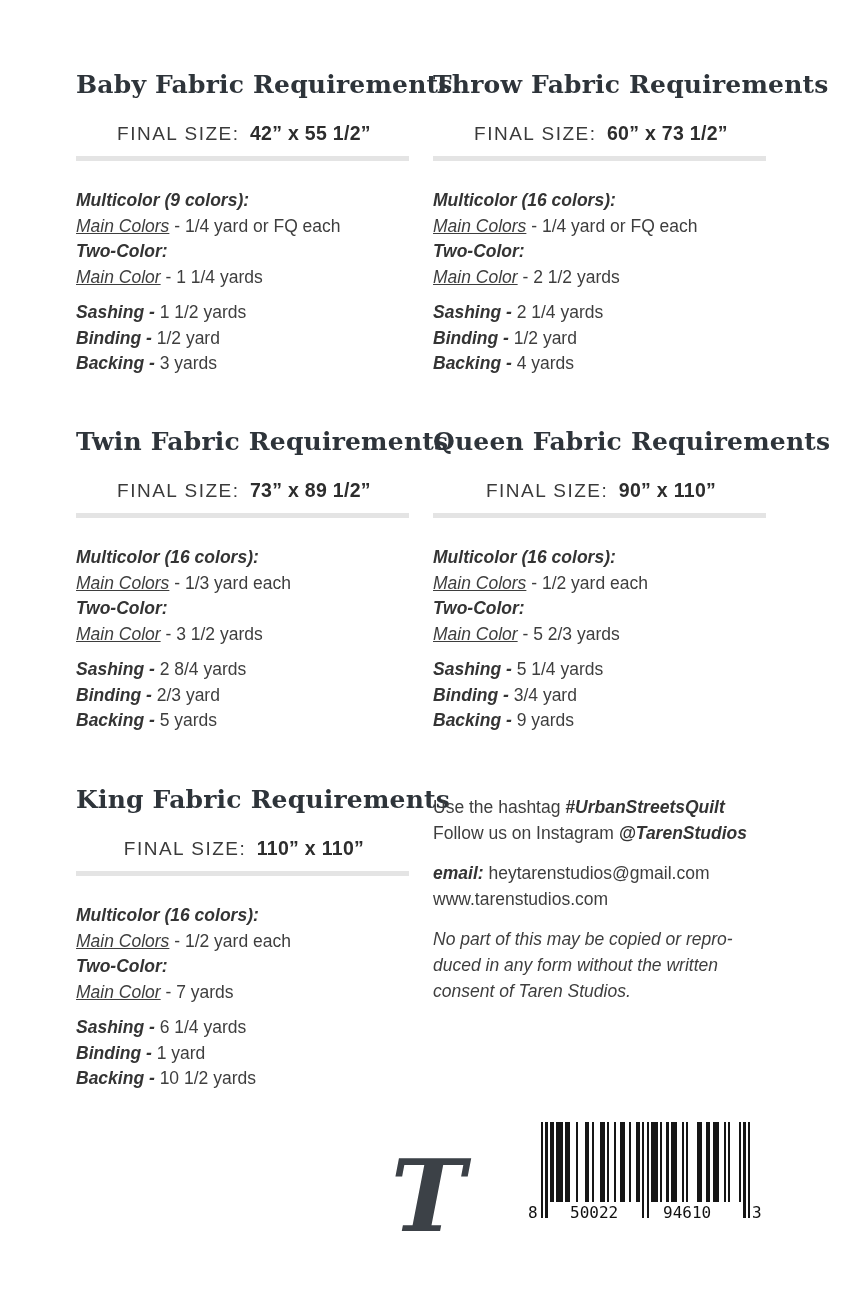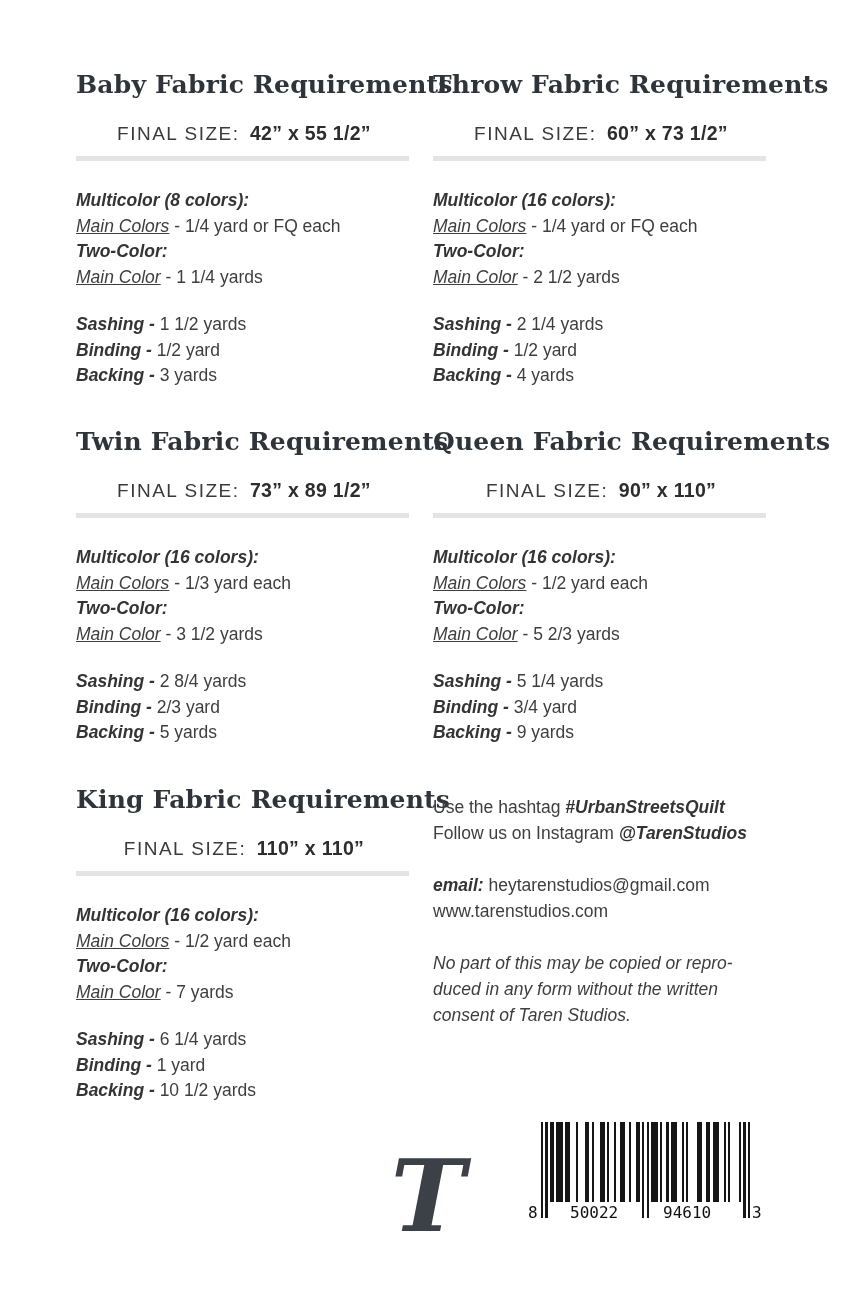--- a/index.html
+++ b/index.html
@@ -21,25 +21,25 @@
   }
   .final-size{margin-top:21px;height:25px;line-height:25px;white-space:nowrap;text-align:center;}
   .fs-label{font-size:19px;letter-spacing:1.5px;color:#3a3a3a;}
   .fs-value{font-size:19.5px;font-weight:700;letter-spacing:0.3px;color:#2d2d2d;margin-left:6px;}
   .divider{margin-top:10px;width:333px;height:5px;background:#e4e4e4;}
 
   .lines{margin-top:27px;font-size:17.5px;line-height:25.7px;color:#3e3e3e;}
   .line{white-space:nowrap;}
   .bi{font-weight:700;font-style:italic;color:#343434;}
   .i{font-style:italic;text-decoration:underline;}
-  .gap-before{margin-top:21px;}
+  .gap-before{margin-top:9px;}
 
   .contact{position:absolute;left:433px;top:794px;width:336px;font-size:17.5px;line-height:26px;color:#3e3e3e;}
   .contact .line{white-space:nowrap;}
-  .block-gap{margin-top:26px;}
+  .block-gap{margin-top:14px;}
   .notice{font-style:italic;}
 
   .logo-t{
     position:absolute;left:383px;top:1146px;width:90px;height:100px;
     font-family:"DejaVu Serif", serif;font-style:italic;font-weight:700;
     font-size:100px;line-height:100px;color:#3c4147;text-align:center;
   }
   .barcode{position:absolute;left:528px;top:1122px;width:244px;height:100px;}
   .barcode svg{position:absolute;left:13px;top:0;}
   .bc-digit{
@@ -57,21 +57,21 @@
 <div class="page">
 
   <section class="section pos-baby">
     <h2 class="sec-title">Baby Fabric Requirements</h2>
     <div class="final-size">
       <span class="fs-label">FINAL SIZE:</span>
       <span class="fs-value">42” x 55 1/2”</span>
     </div>
     <div class="divider"></div>
     <div class="lines">
-      <div class="line bi">Multicolor (8 colors):</div>
+      <div class="line bi">Multicolor (9 colors):</div>
       <div class="line"><span class="i">Main Colors</span><span> - 1/4 yard or FQ each</span></div>
       <div class="line bi">Two-Color:</div>
       <div class="line"><span class="i">Main Color</span><span> - 1 1/4 yards</span></div>
       <div class="line gap-before"><span class="bi">Sashing - </span><span>1 1/2 yards</span></div>
       <div class="line"><span class="bi">Binding - </span><span>1/2 yard</span></div>
       <div class="line"><span class="bi">Backing - </span><span>3 yards</span></div>
     </div>
   </section>
 
   <section class="section pos-throw">

